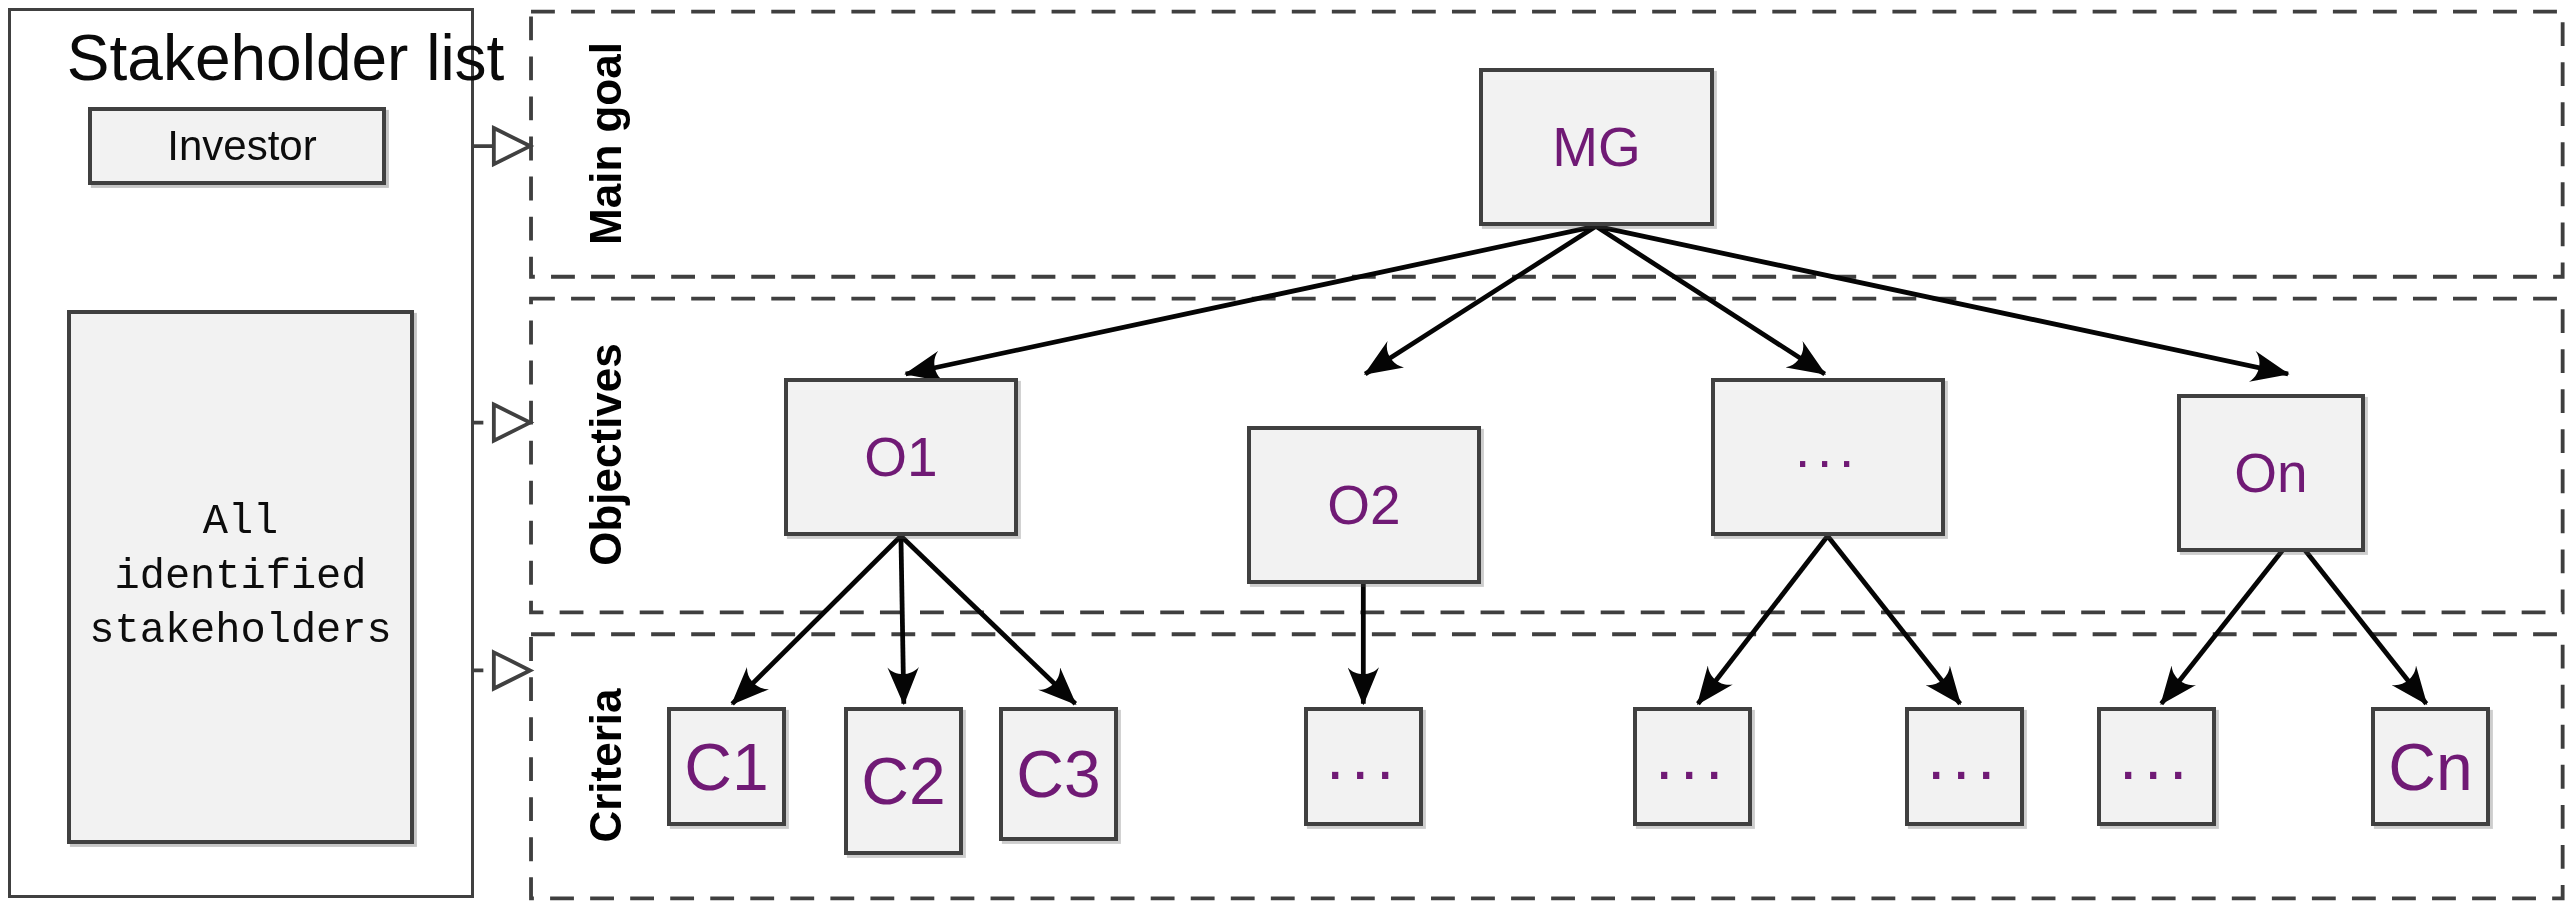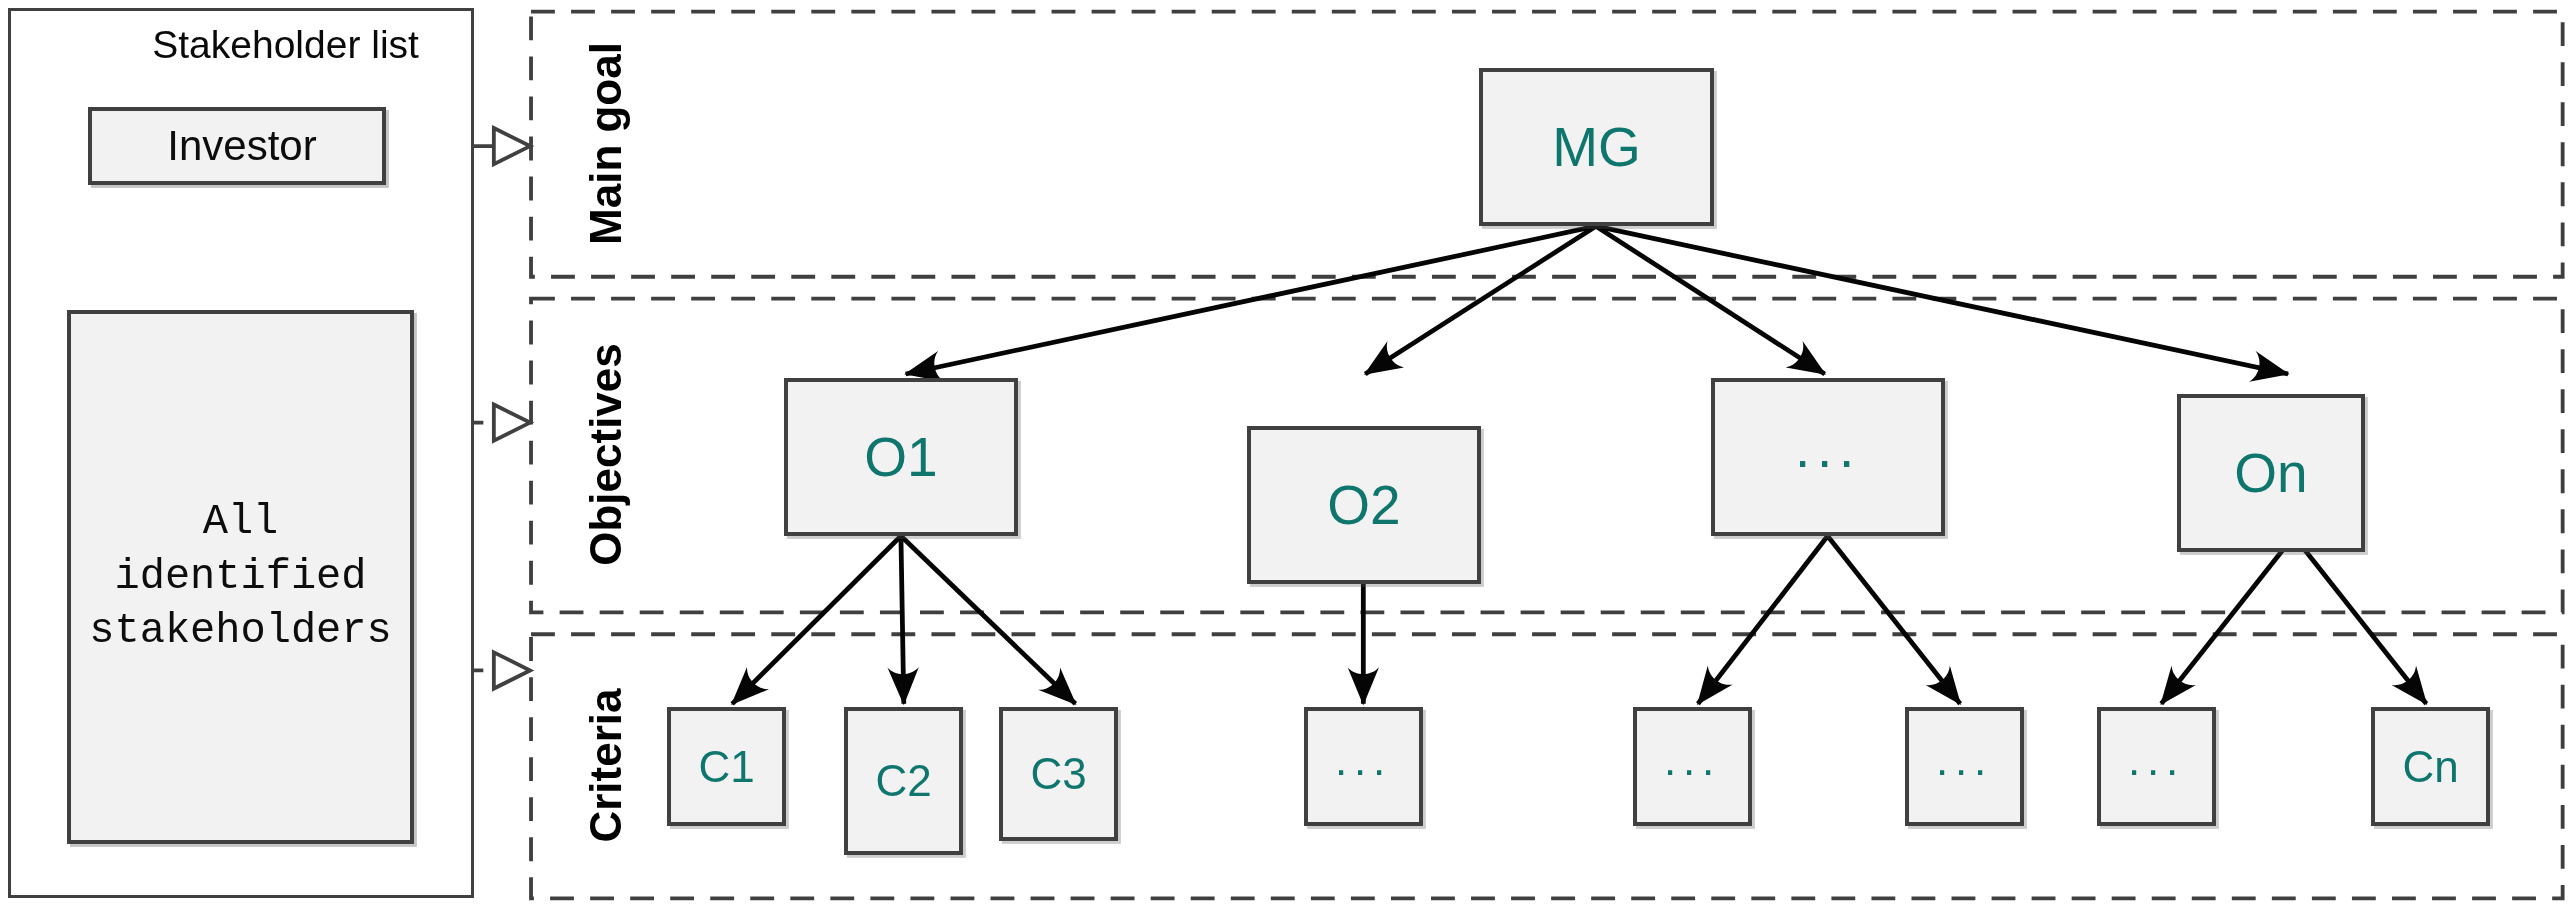--- a/index.html
+++ b/index.html
@@ -8,41 +8,41 @@
     font-family:"Liberation Sans", sans-serif;color:#0d0d0d;overflow:hidden;
   }
   svg.overlay{position:absolute;left:0;top:0;z-index:1;}
   
   .panel{
     position:absolute;left:7.6px;top:7.6px;width:466px;height:890px;
     border:3.8px solid #404040;box-sizing:border-box;background:#ffffff;z-index:2;
   }
   .panel-title{
     position:absolute;left:7.6px;top:25px;width:556px;text-align:center;
-    font-size:39px;line-height:1.05;color:#0a0a0a;z-index:3;
+    font-size:64px;line-height:1.05;color:#0a0a0a;z-index:3;
   }
   .gbox{
     position:absolute;background:#f2f2f2;border:4.8px solid #404040;box-sizing:border-box;
     display:flex;align-items:center;justify-content:center;text-align:center;
     box-shadow:2.9px 2.9px 0 rgba(90,90,90,0.35);z-index:3;
   }
   .investor{left:88px;top:107px;width:298px;height:78px;font-size:42px;padding-left:10px;}
   .stakeholders{left:67px;top:310px;width:347px;height:534px;font-size:42px;line-height:1.3;padding:0 27px;font-family:Liberation Mono, monospace;}
   
   .band-label{
     position:absolute;width:324px;height:57px;display:flex;align-items:center;justify-content:center;
     font-size:44px;font-weight:bold;color:#000;transform:rotate(-90deg);z-index:2;white-space:nowrap;
   }
   
   .node{
     position:absolute;background:#f2f2f2;border:4.8px solid #404040;box-sizing:border-box;
-    display:flex;align-items:center;justify-content:center;font-size:55px;color:#0f766e;
+    display:flex;align-items:center;justify-content:center;font-size:55px;color:#701a75;
     box-shadow:2.9px 2.9px 0 rgba(90,90,90,0.3);z-index:3;
   }
-  .node.small{font-size:44px;}
+  .node.small{font-size:66px;}
   .node .lbl{display:block;}
   .node .lbl.ellipsis{transform:translateY(-14%);letter-spacing:6.7px;}
 </style>
 </head>
 <body>
 
 <div class="canvas">
 
   <svg class="overlay" width="2576" height="910" viewBox="0 0 2702 954">
     <defs>

